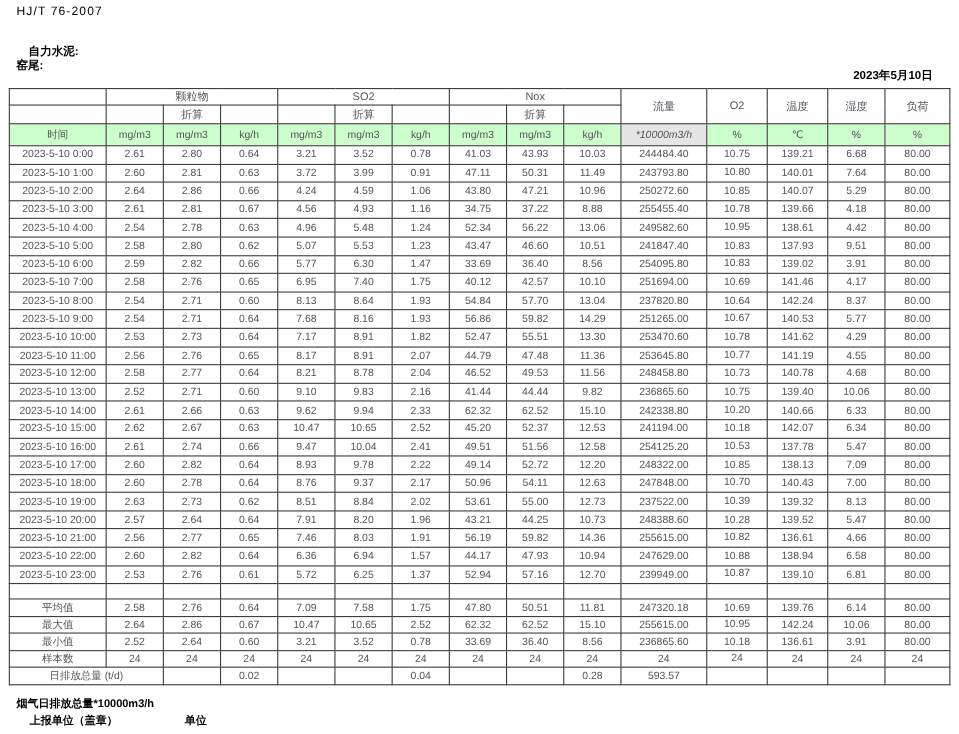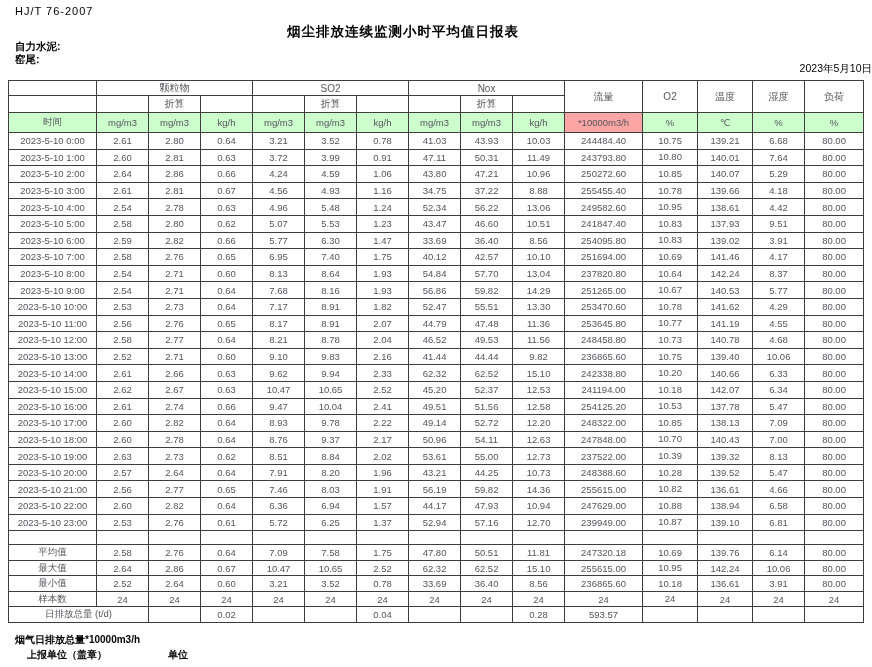--- a/index.html
+++ b/index.html
@@ -1,43 +1,42 @@
 <!DOCTYPE html>
 <html><head>
 <meta charset="utf-8">
 <style>
   html,body{margin:0;padding:0;background:#ffffff;}
   .page{position:relative;width:872px;height:667px;background:#ffffff;overflow:hidden;
         font-family:"Liberation Sans","DejaVu Sans",sans-serif;color:#000;}
   .std{position:absolute;top:5px;left:15px;font-size:11px;font-weight:normal;letter-spacing:1px;}
   .title{position:absolute;top:23px;left:0;width:806px;text-align:center;font-size:13.5px;font-weight:bold;letter-spacing:1px;}
-  .company{position:absolute;top:40px;left:15px;font-size:10.5px;font-weight:bold;}
+  .company{position:absolute;top:40px;left:26px;font-size:10.5px;font-weight:bold;}
   .stack{position:absolute;top:53px;left:15px;font-size:10.5px;font-weight:bold;text-align:center;}
-  .date{position:absolute;top:62px;right:0;font-size:10.5px;}
+  .date{position:absolute;top:62px;right:24px;font-size:10.5px;font-weight:bold;}
   table.report{position:absolute;top:80px;left:8px;width:856px;border-collapse:collapse;table-layout:fixed;}
   table.report td{border:1px solid #3d3d3d;text-align:center;vertical-align:middle;
       font-size:9.5px;color:#54545c;padding:0;white-space:nowrap;overflow:hidden;}
   tr.h1{height:15px;margin-left:35px;} tr.h1 td{font-size:10px;}
   tr.h2{height:17px;} tr.h2 td{font-size:10px;}
   tr.units{height:20px;} tr.units td{font-size:9.5px;margin-top:24px;}
   tr.datarow{height:16.6px;}
   tr.spacer{height:14px;}
   tr.sumrow{height:15.5px;}
   td.o2{vertical-align:bottom;line-height:10px;}
   td.total-label{text-align:left;padding-left:3px;}
   .f1{position:absolute;top:633px;left:15px;font-size:10px;font-weight:bold;}
   .f2a{position:absolute;top:648px;left:27px;font-size:10px;font-weight:bold;}
   .f2b{position:absolute;top:648px;left:168px;font-size:10px;font-weight:bold;}
 </style>
 </head>
 <body>
 
 <div class="page">
   <div class="std">HJ/T  76-2007</div>
-  <div class="title">烟尘排放连续监测小时平均值日报表</div>
   <div class="company">自力水泥:</div>
   <div class="stack">窑尾:</div>
   <div class="date">2023年5月10日</div>
 
   <table class="report">
     <colgroup>
       <col style="width:88px">
         <col style="width:52px">
         <col style="width:52px">
         <col style="width:52px">
@@ -81,21 +80,21 @@
         <td style="background: rgb(204, 255, 204);">时间</td>
         <td style="background: rgb(204, 255, 204);">mg/m3</td>
         <td style="background: rgb(204, 255, 204);">mg/m3</td>
         <td style="background: rgb(204, 255, 204);">kg/h</td>
         <td style="background: rgb(204, 255, 204);">mg/m3</td>
         <td style="background: rgb(204, 255, 204);">mg/m3</td>
         <td style="background: rgb(204, 255, 204);">kg/h</td>
         <td style="background: rgb(204, 255, 204);">mg/m3</td>
         <td style="background: rgb(204, 255, 204);">mg/m3</td>
         <td style="background: rgb(204, 255, 204);">kg/h</td>
-        <td style="background: #fca5a5;">*10000m3/h</td>
+        <td style="background: #e5e5e5; font-style: italic;">*10000m3/h</td>
         <td style="background: rgb(204, 255, 204);">%</td>
         <td style="background: rgb(204, 255, 204);">℃</td>
         <td style="background: rgb(204, 255, 204);">%</td>
         <td style="background: rgb(204, 255, 204);">%</td>
       </tr>
     </thead>
     <tbody>
         <tr class="datarow">
           <td>2023-5-10 0:00</td>
           <td>2.61</td>

